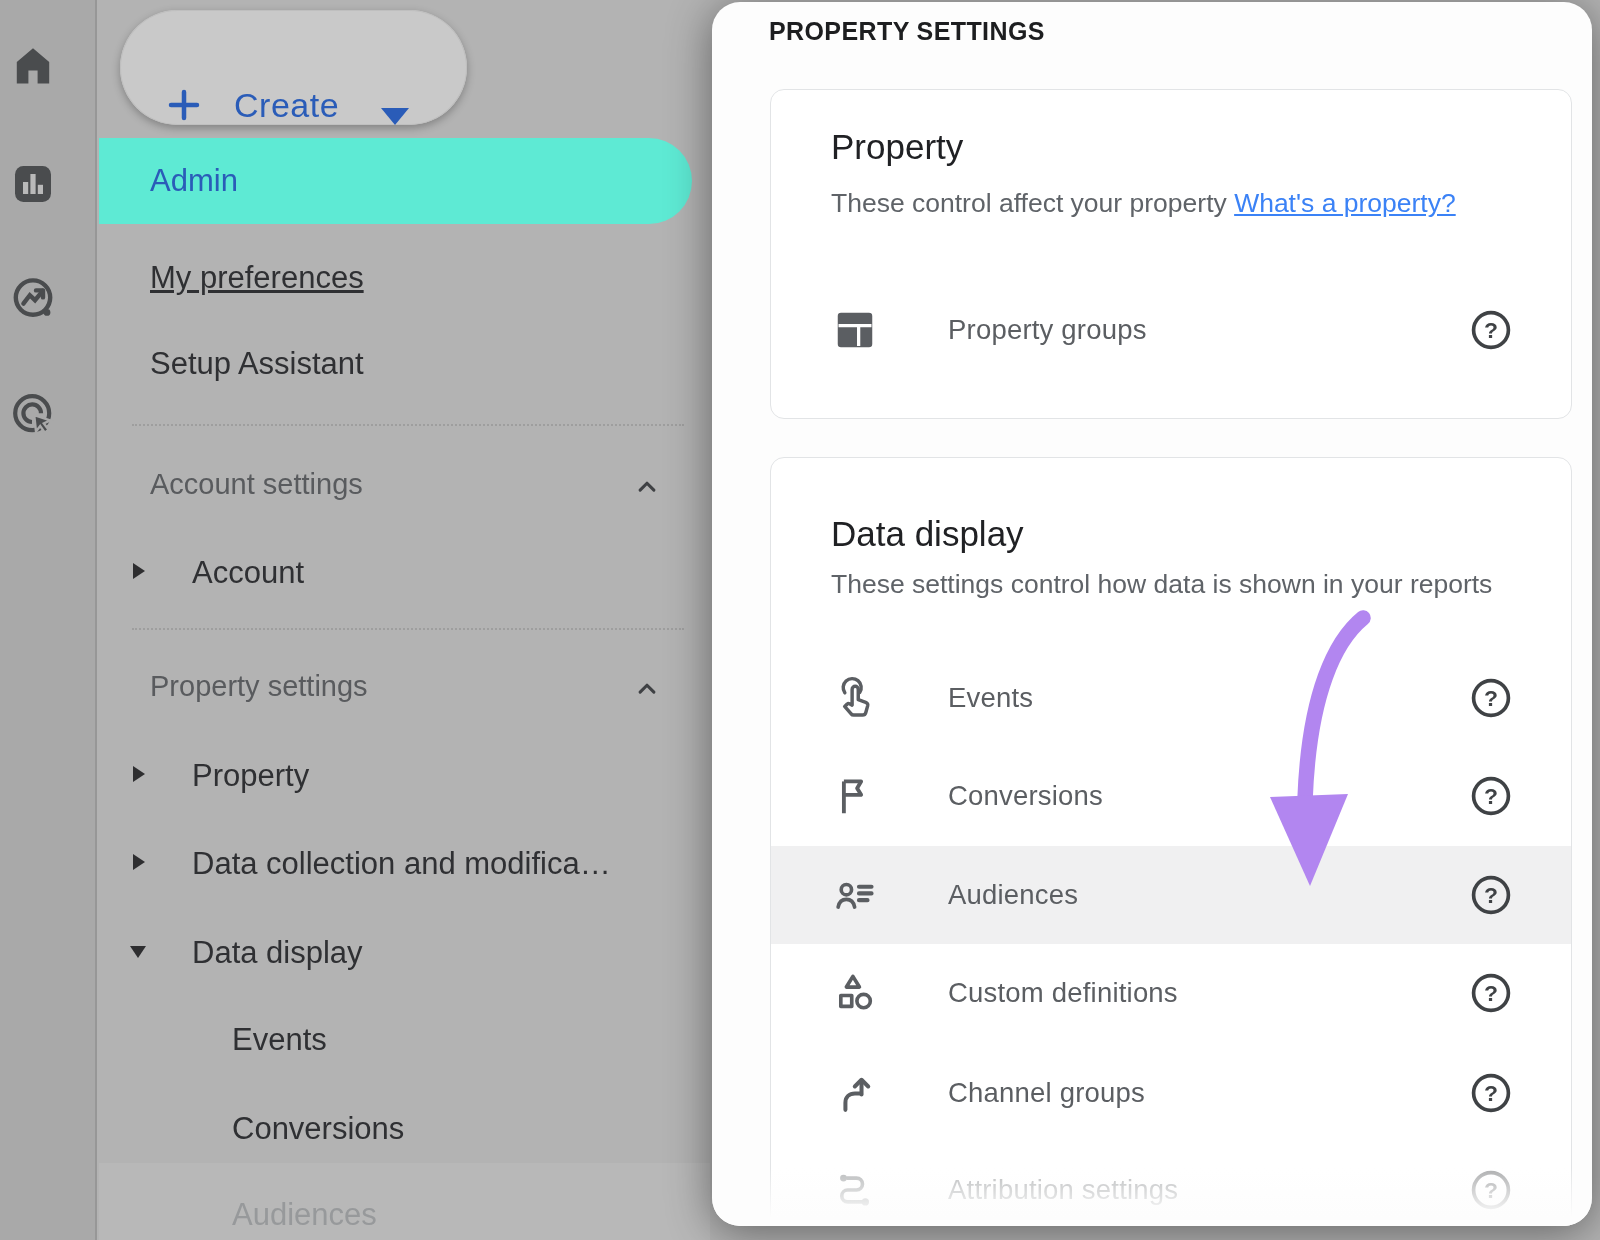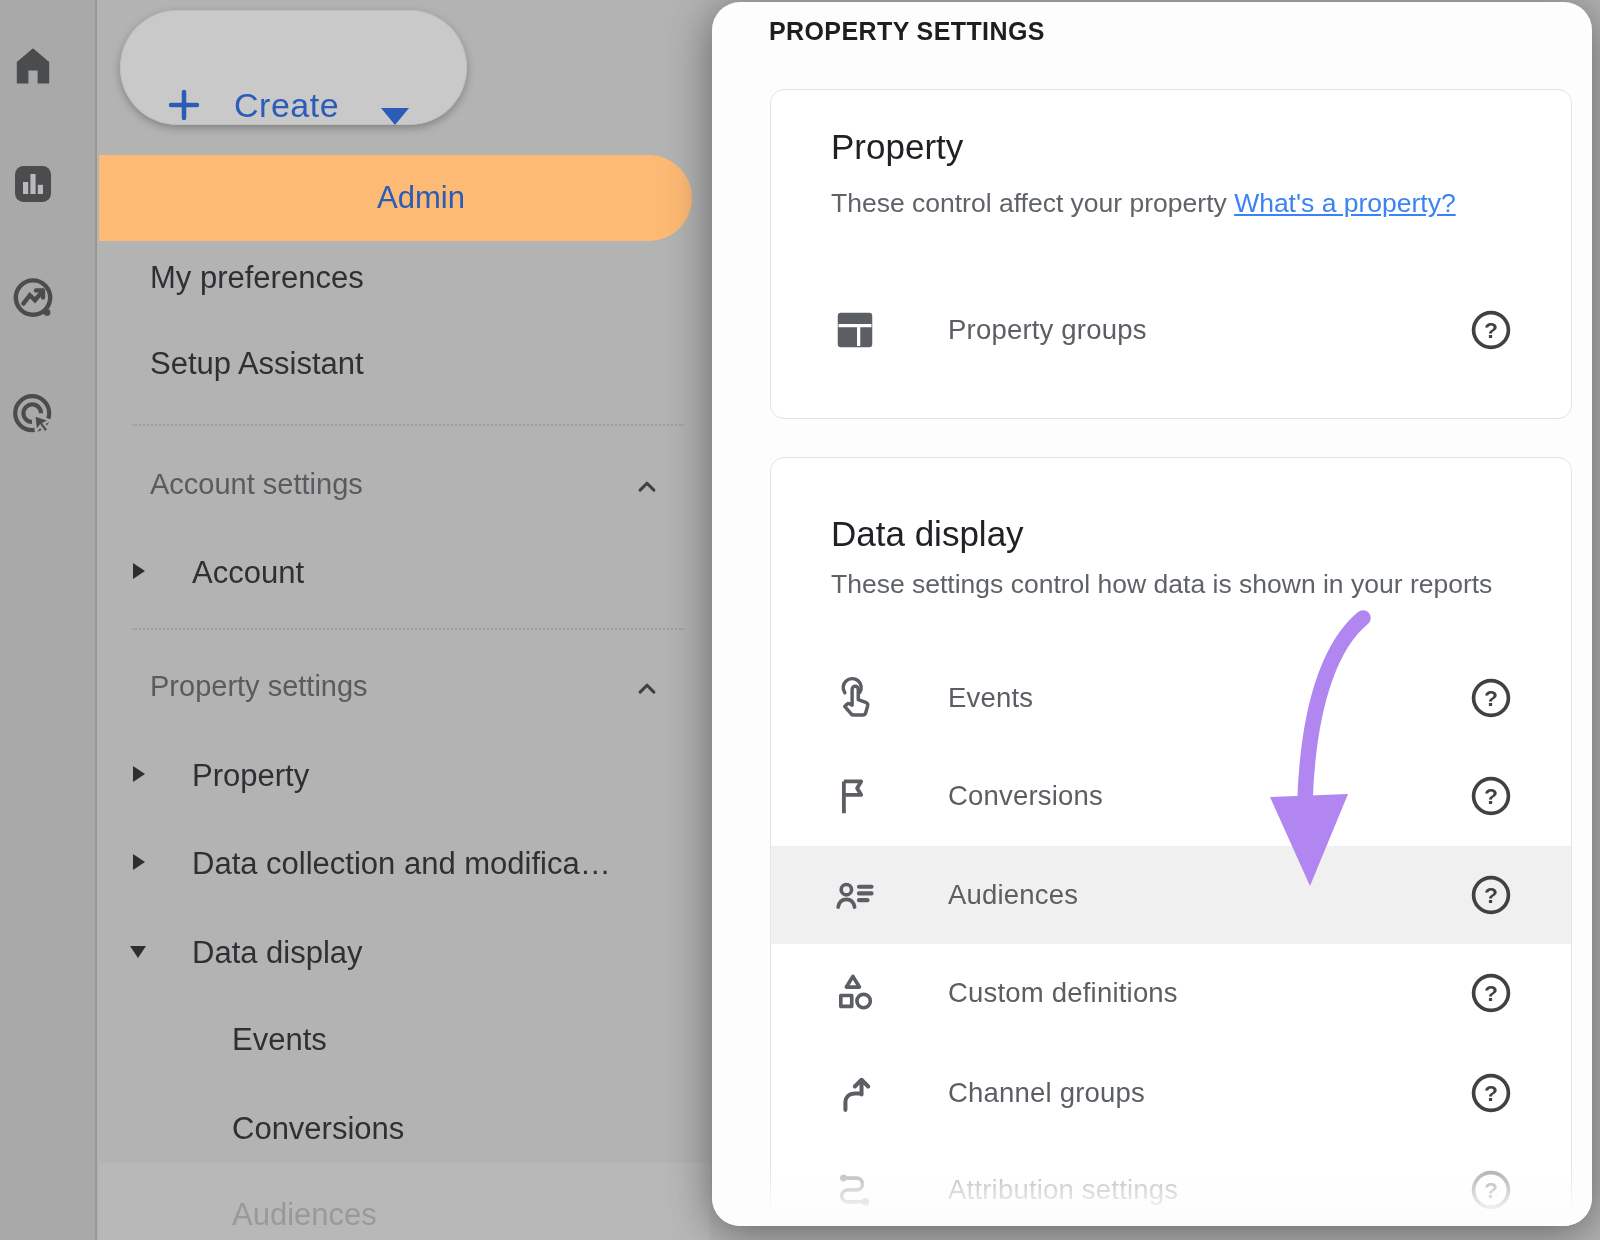--- a/index.html
+++ b/index.html
@@ -14,22 +14,22 @@
   
   .sidenav{position:absolute;left:99px;top:0;width:611px;height:1240px;background:#b3b3b3;}
   .nav-bottom-band{position:absolute;left:0;top:1163px;width:100%;height:77px;background:rgba(255,255,255,.07);}
   .create-btn{position:absolute;left:21px;top:10px;width:347px;height:115px;border-radius:58px;background:#c9c9c9;
     box-shadow:0 3px 9px rgba(0,0,0,.28), inset 0 0 0 1px #bfbfbf;display:flex;align-items:flex-end;cursor:pointer;}
   .create-btn .plus{width:40px;height:40px;margin-left:44px;color:#2a5cb8;}
   .create-btn .plus svg{width:100%;height:100%;}
   .create-btn .create-label{margin-left:30px;font-size:34px;font-weight:500;color:#2a5cb8;letter-spacing:.5px;}
   .create-btn .dd-caret{margin-left:42px;width:0;height:0;border-left:14px solid transparent;border-right:14px solid transparent;border-top:17px solid #2a5cb8;}
 
-  .nav-selected{position:absolute;left:0;top:155px;width:593px;height:86px;background:#fdba74;border-radius:0 43px 43px 0;
-    display:flex;align-items:center;cursor:pointer;justify-content:center;}
+  .nav-selected{position:absolute;left:0;top:138px;width:593px;height:86px;background:#5eead4;border-radius:0 43px 43px 0;
+    display:flex;align-items:center;cursor:pointer;}
   .nav-selected .lbl{margin-left:51px;font-size:31px;font-weight:500;color:#2a5cb8;}
 
   .nav-item{position:absolute;left:51px;font-size:31px;color:#2f3033;cursor:pointer;white-space:nowrap;}
   .nav-header{position:absolute;left:51px;font-size:29px;color:#595b5e;cursor:pointer;white-space:nowrap;}
   .nav-sub{position:absolute;font-size:31px;color:#2f3033;cursor:pointer;white-space:nowrap;}
   .nav-sub.child{left:133px;}
   .nav-sub .tri-r{position:absolute;left:-59px;top:8px;width:0;height:0;border-top:8px solid transparent;border-bottom:8px solid transparent;border-left:12px solid #2e2e30;}
   .nav-sub .tri-d{position:absolute;left:-62px;top:11px;width:0;height:0;border-left:8px solid transparent;border-right:8px solid transparent;border-top:12px solid #2e2e30;}
   .nav-divider{position:absolute;left:33px;width:552px;height:0;border-top:2px dotted #9e9e9e;}
   .chev-up{position:absolute;left:533px;width:30px;height:30px;color:#3f4144;cursor:pointer;}
@@ -112,21 +112,21 @@
           </svg>
       </span>
       <span class="create-label">Create</span>
       <span class="dd-caret"></span>
     </div>
 
     <div class="nav-selected">
       <span class="lbl">Admin</span>
     </div>
 
-    <div class="nav-item" style="top:260px;">My preferences</div>
+    <div class="nav-item" style="top:260px;text-decoration:underline;">My preferences</div>
     <div class="nav-item" style="top:346px;">Setup Assistant</div>
 
     <div class="nav-divider" style="top:424px;"></div>
 
     <div class="nav-header" style="top:468px;">Account settings</div>
     <div class="chev-up" style="top:472px;">
       <svg viewBox="0 0 24 24" fill="none" stroke="currentColor" stroke-width="2.5" stroke-linecap="round" stroke-linejoin="round">
           <path d="M6.5 14.5 12 9l5.5 5.5"></path>
         </svg>
     </div>

